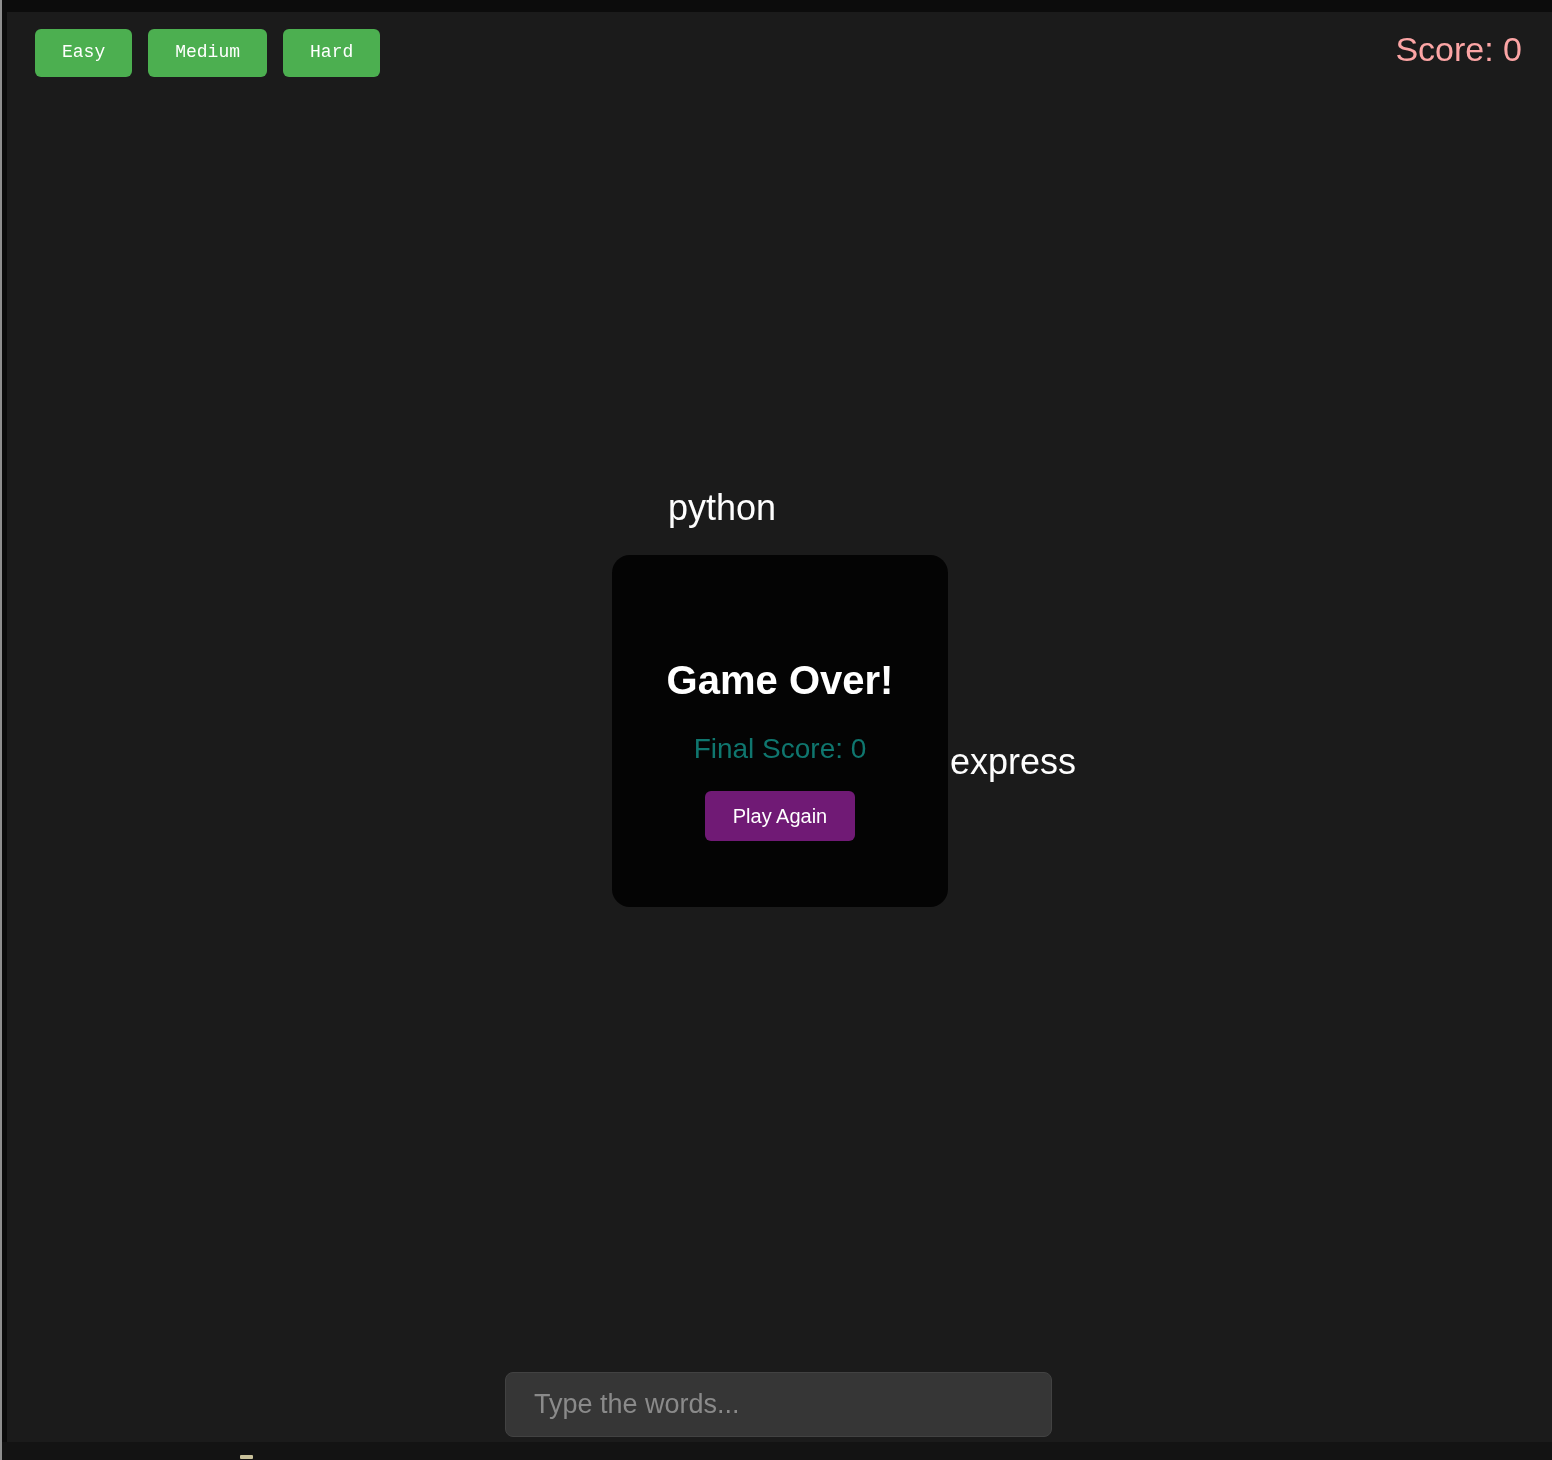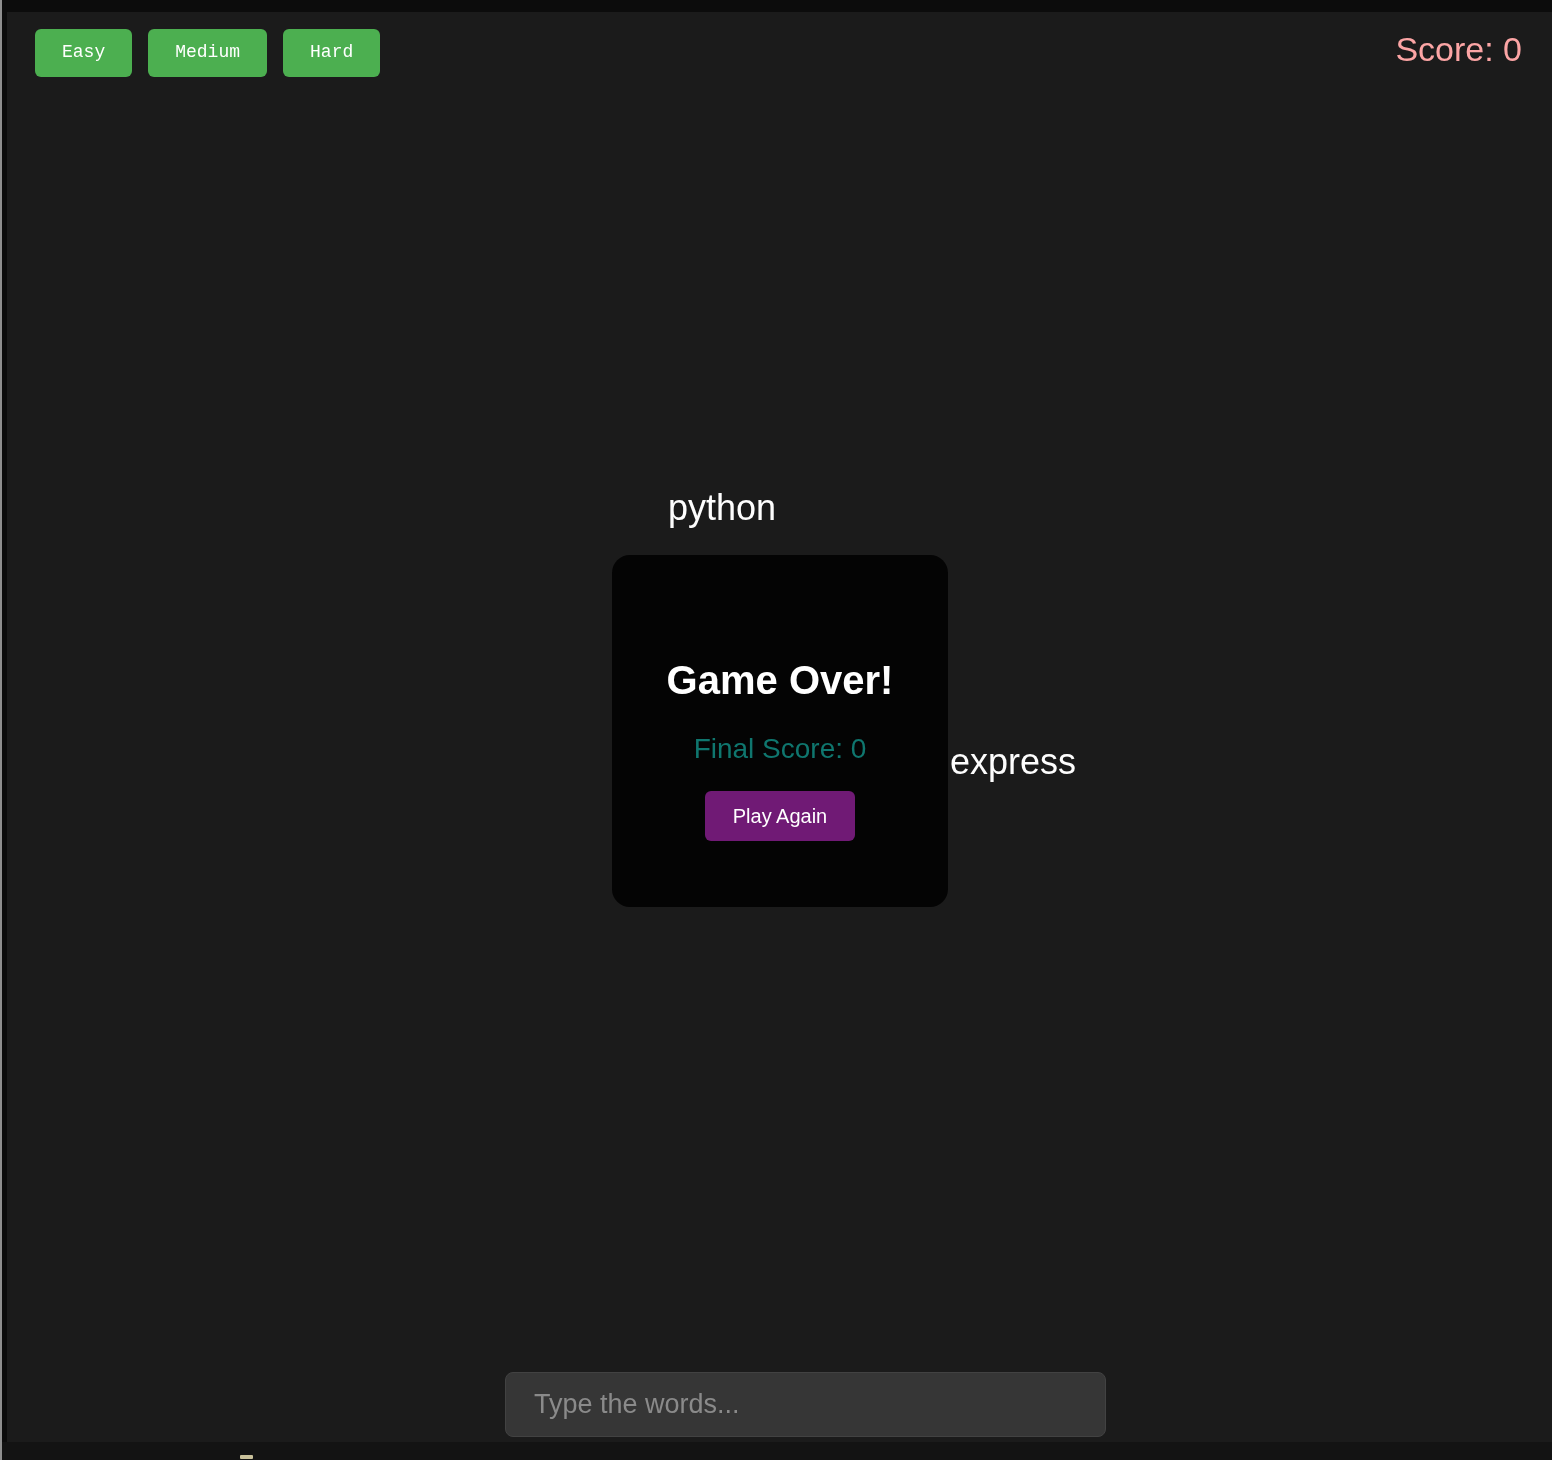--- a/index.html
+++ b/index.html
@@ -78,21 +78,21 @@
     background: #701a75; color: #ffffff;
     border: none; border-radius: 6px;
     padding: 13px 28px; font-size: 20px;
     font-family: "Liberation Sans", sans-serif;
     cursor: pointer; line-height: 1.2;
   }
 
   
   .type-input {
     position: absolute; left: 505px; top: 1372px;
-    width: 601px; height: 65px; box-sizing: border-box;
+    width: 547px; height: 65px; box-sizing: border-box;
     background: #363636; border: 1px solid #424242; border-radius: 8px;
     padding: 0 28px; font-size: 27px; color: #e8e8e8;
     font-family: "Liberation Sans", sans-serif;
     outline: none; z-index: 3;
   }
   .type-input::placeholder { color: #8a8a8a; }
 
   
   .word-fragment {
     position: absolute; left: 240px; top: 1455px;

